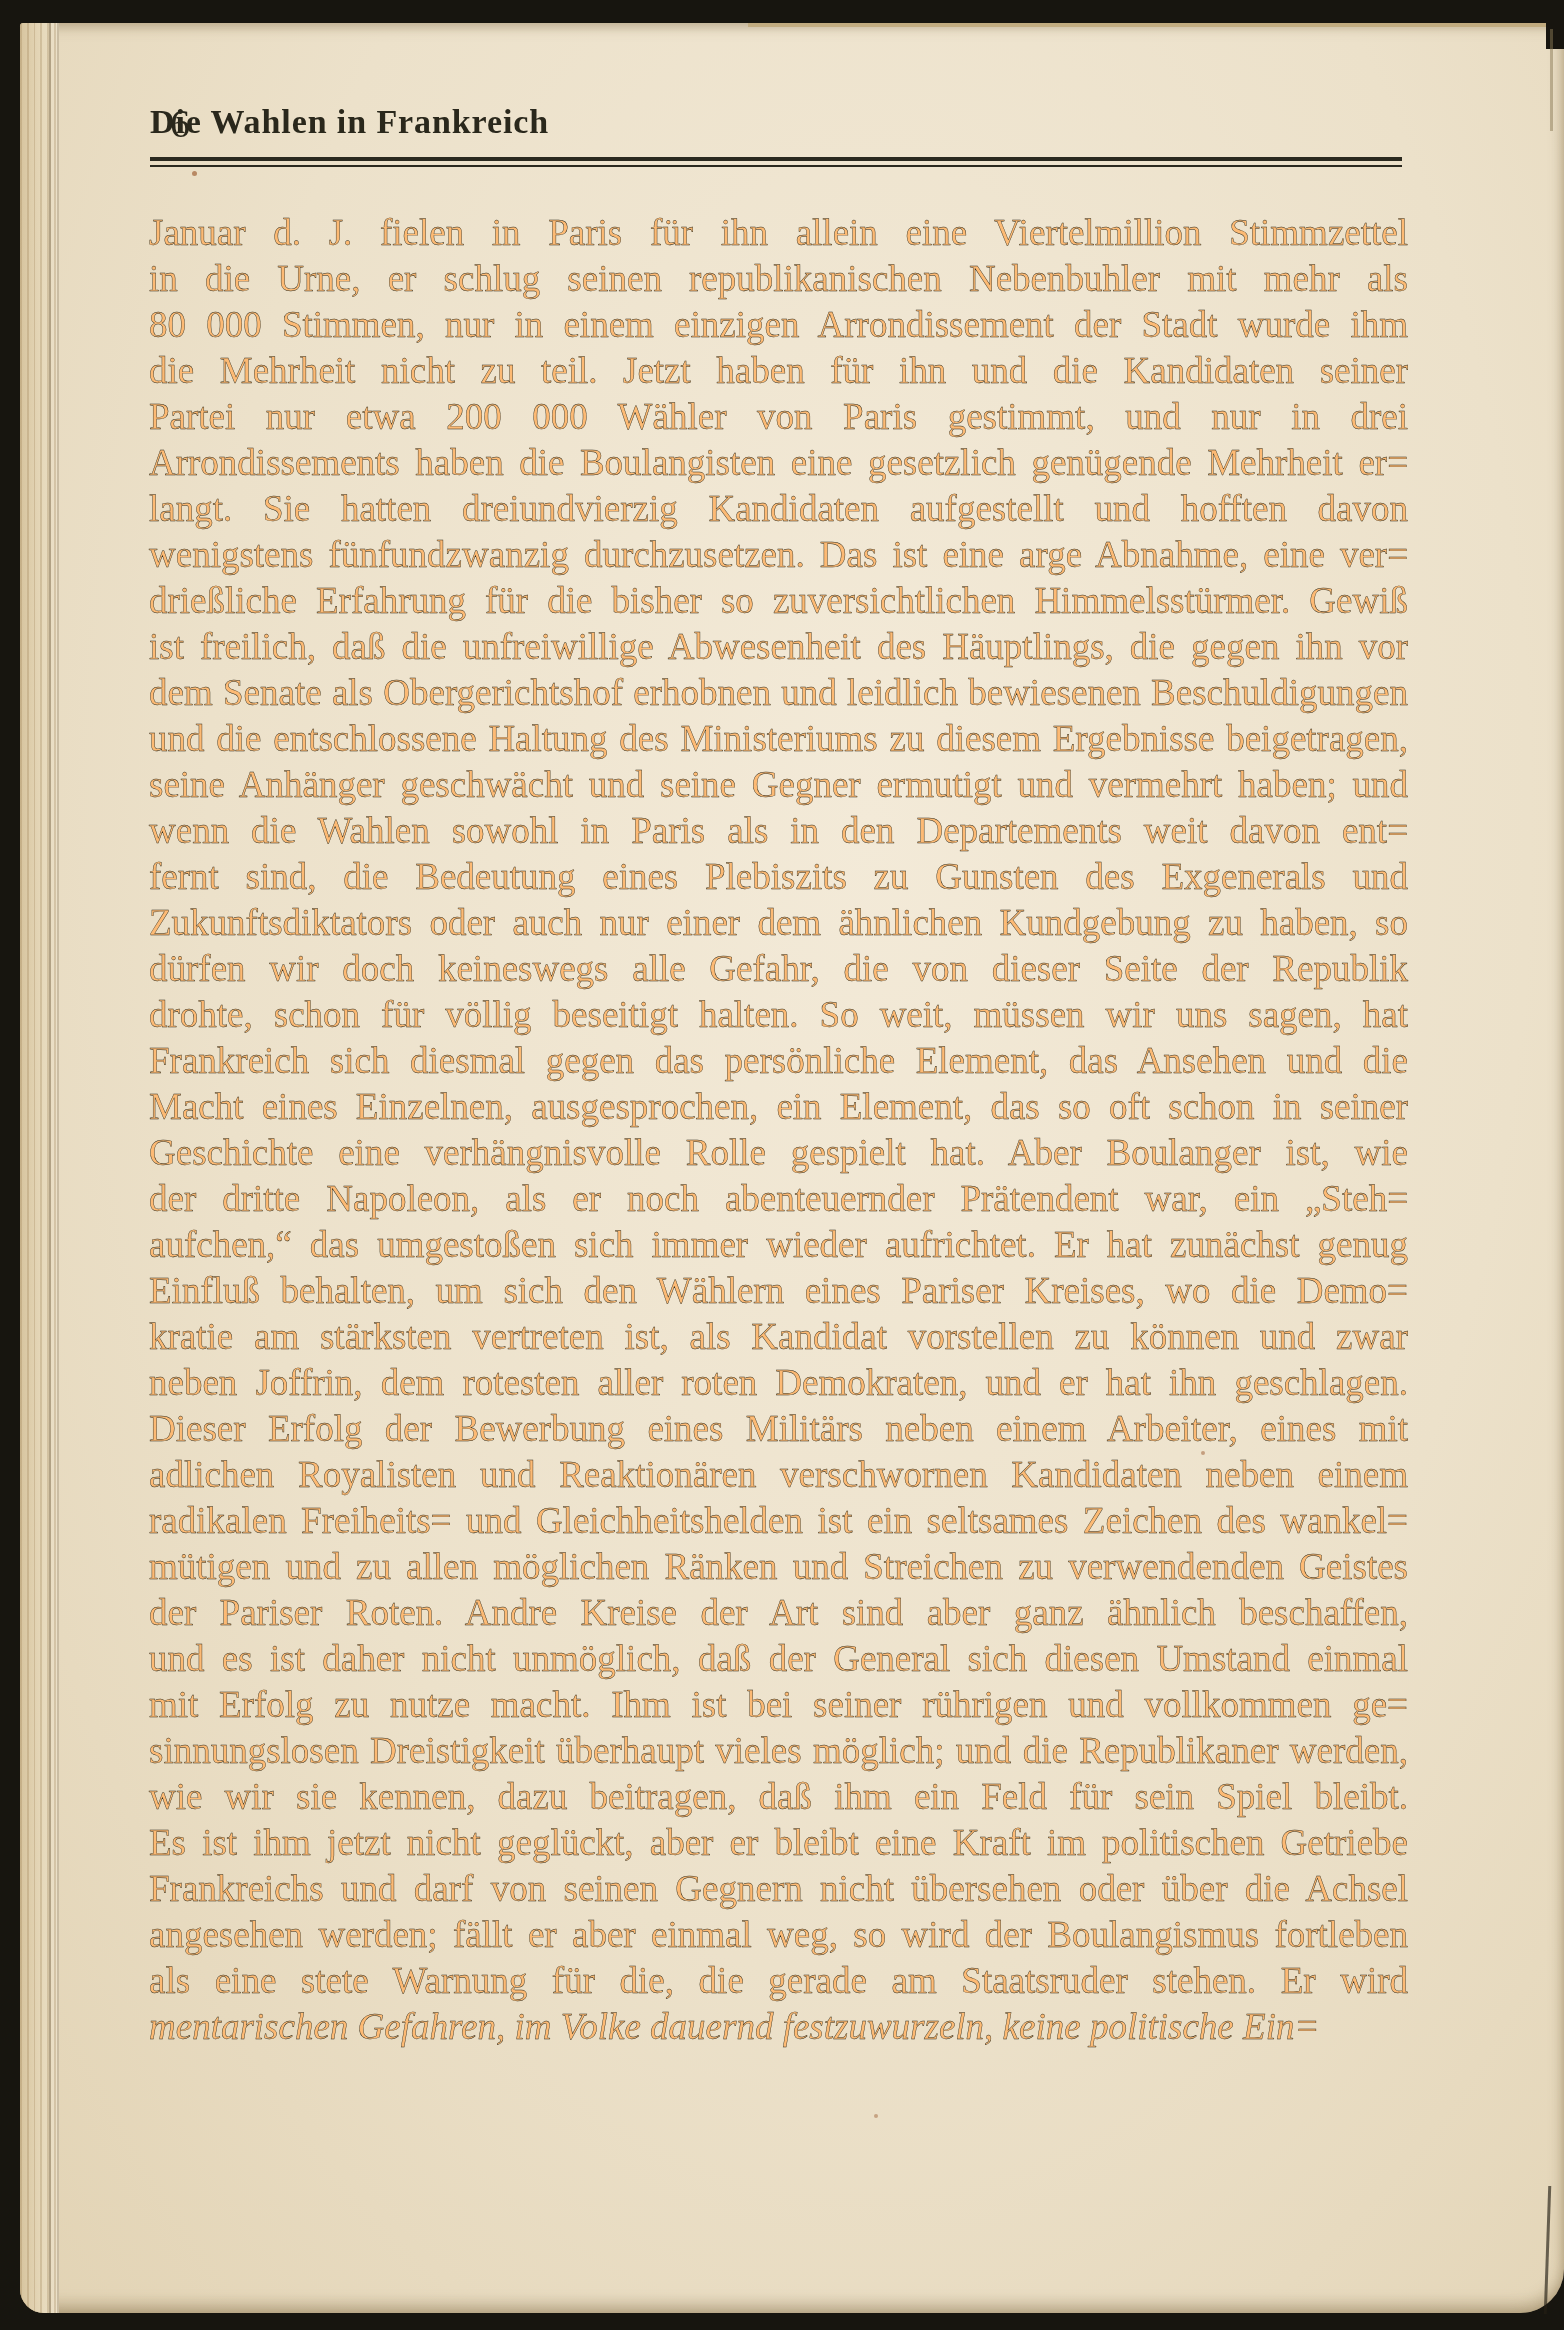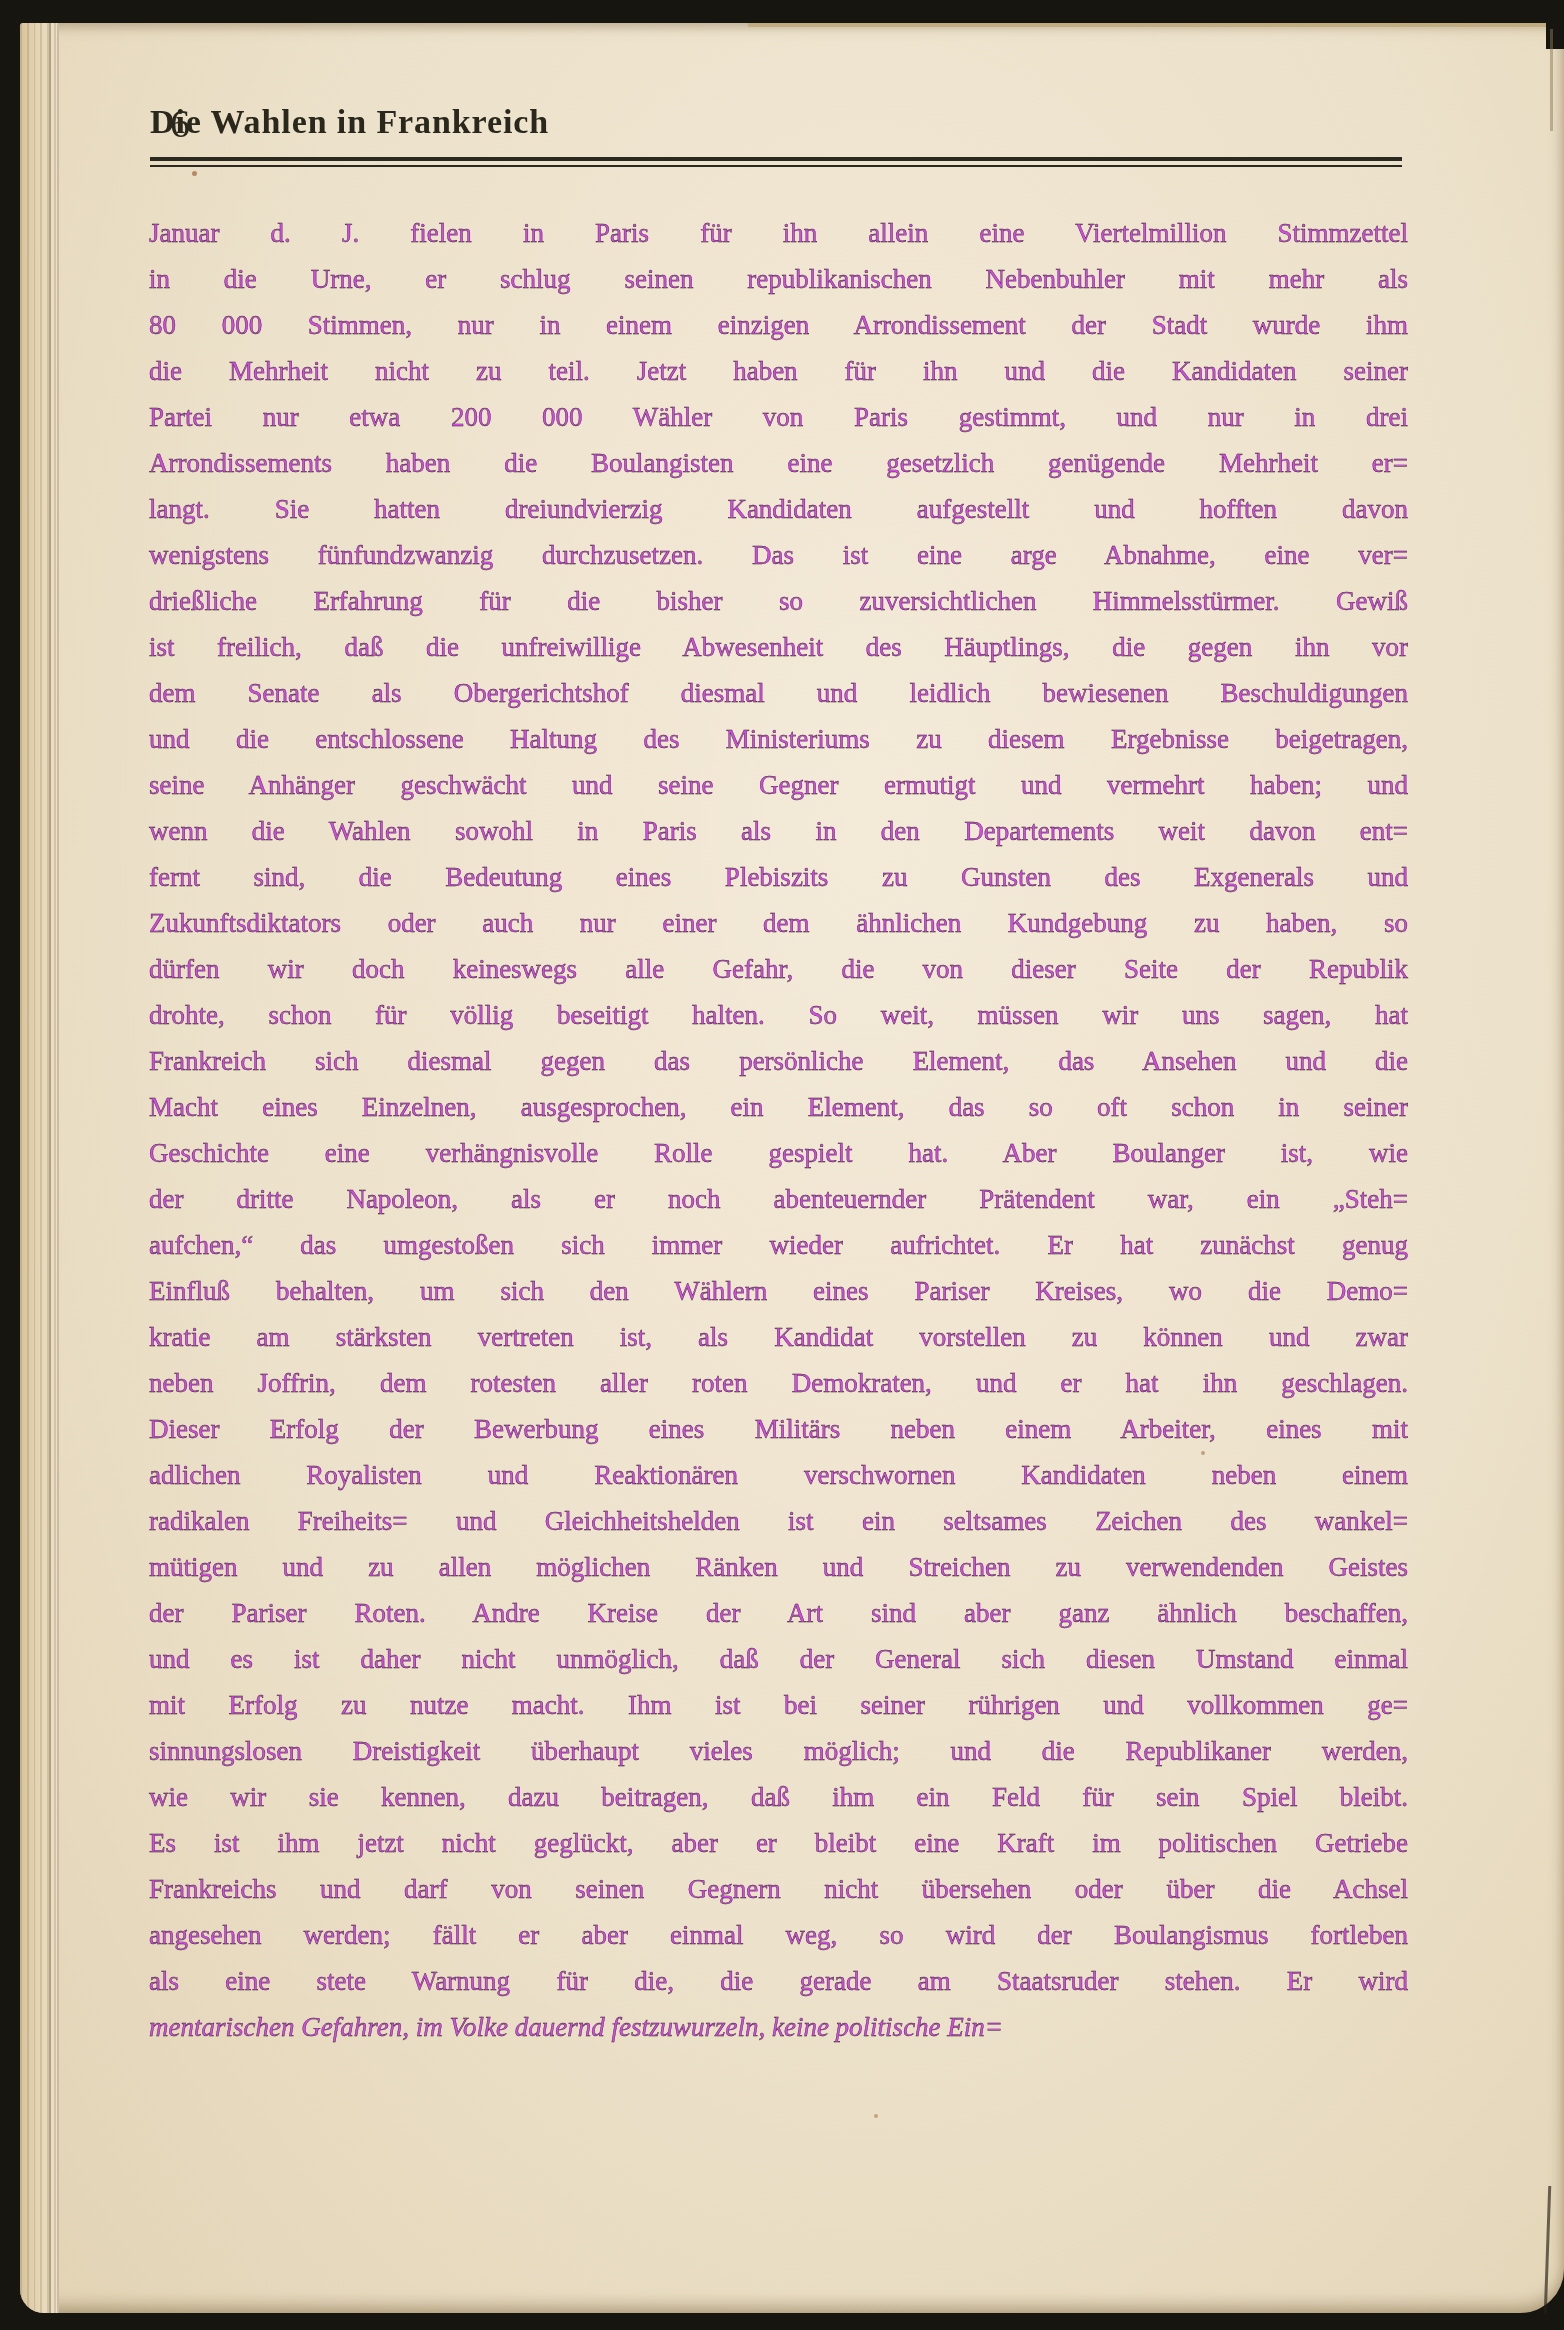--- a/index.html
+++ b/index.html
@@ -48,22 +48,22 @@
   .header-title{
     position:absolute;left:150px;top:105px;width:1255px;
     text-align:left;font-size:34px;font-weight:bold;line-height:1;
     letter-spacing:0.9px;
   }
   .rule{position:absolute;left:150px;width:1252px;background:#2b2a20;}
   .rule.thick{top:157px;height:4.3px;}
   .rule.thin{top:165px;height:1.7px;}
   .body-block{
     position:absolute;left:149px;top:210px;width:1259px;
-    font-size:27px;line-height:46px;
-    color:#d946ef;-webkit-text-stroke:0.4px #282618;
+    font-size:37px;line-height:46px;
+    color:#fdba74;-webkit-text-stroke:0.4px #282618;
   }
   .text-line{
     text-align:justify;text-align-last:justify;text-justify:inter-word;
     height:46px;overflow:visible;
   }
   .text-line.last{text-align-last:left;font-style:italic;}
 </style>
 </head>
 <body>
 
@@ -93,21 +93,21 @@
       <div class="text-line">Januar d. J. fielen in Paris für ihn allein eine Viertelmillion Stimmzettel</div>
       <div class="text-line">in die Urne, er schlug seinen republikanischen Nebenbuhler mit mehr als</div>
       <div class="text-line">80 000 Stimmen, nur in einem einzigen Arrondissement der Stadt wurde ihm</div>
       <div class="text-line">die Mehrheit nicht zu teil. Jetzt haben für ihn und die Kandidaten seiner</div>
       <div class="text-line">Partei nur etwa 200 000 Wähler von Paris gestimmt, und nur in drei</div>
       <div class="text-line">Arrondissements haben die Boulangisten eine gesetzlich genügende Mehrheit er=</div>
       <div class="text-line">langt. Sie hatten dreiundvierzig Kandidaten aufgestellt und hofften davon</div>
       <div class="text-line">wenigstens fünfundzwanzig durchzusetzen. Das ist eine arge Abnahme, eine ver=</div>
       <div class="text-line">drießliche Erfahrung für die bisher so zuversichtlichen Himmelsstürmer. Gewiß</div>
       <div class="text-line">ist freilich, daß die unfreiwillige Abwesenheit des Häuptlings, die gegen ihn vor</div>
-      <div class="text-line">dem Senate als Obergerichtshof diesmal und leidlich bewiesenen Beschuldigungen</div>
+      <div class="text-line">dem Senate als Obergerichtshof erhobnen und leidlich bewiesenen Beschuldigungen</div>
       <div class="text-line">und die entschlossene Haltung des Ministeriums zu diesem Ergebnisse beigetragen,</div>
       <div class="text-line">seine Anhänger geschwächt und seine Gegner ermutigt und vermehrt haben; und</div>
       <div class="text-line">wenn die Wahlen sowohl in Paris als in den Departements weit davon ent=</div>
       <div class="text-line">fernt sind, die Bedeutung eines Plebiszits zu Gunsten des Exgenerals und</div>
       <div class="text-line">Zukunftsdiktators oder auch nur einer dem ähnlichen Kundgebung zu haben, so</div>
       <div class="text-line">dürfen wir doch keineswegs alle Gefahr, die von dieser Seite der Republik</div>
       <div class="text-line">drohte, schon für völlig beseitigt halten. So weit, müssen wir uns sagen, hat</div>
       <div class="text-line">Frankreich sich diesmal gegen das persönliche Element, das Ansehen und die</div>
       <div class="text-line">Macht eines Einzelnen, ausgesprochen, ein Element, das so oft schon in seiner</div>
       <div class="text-line">Geschichte eine verhängnisvolle Rolle gespielt hat. Aber Boulanger ist, wie</div>

